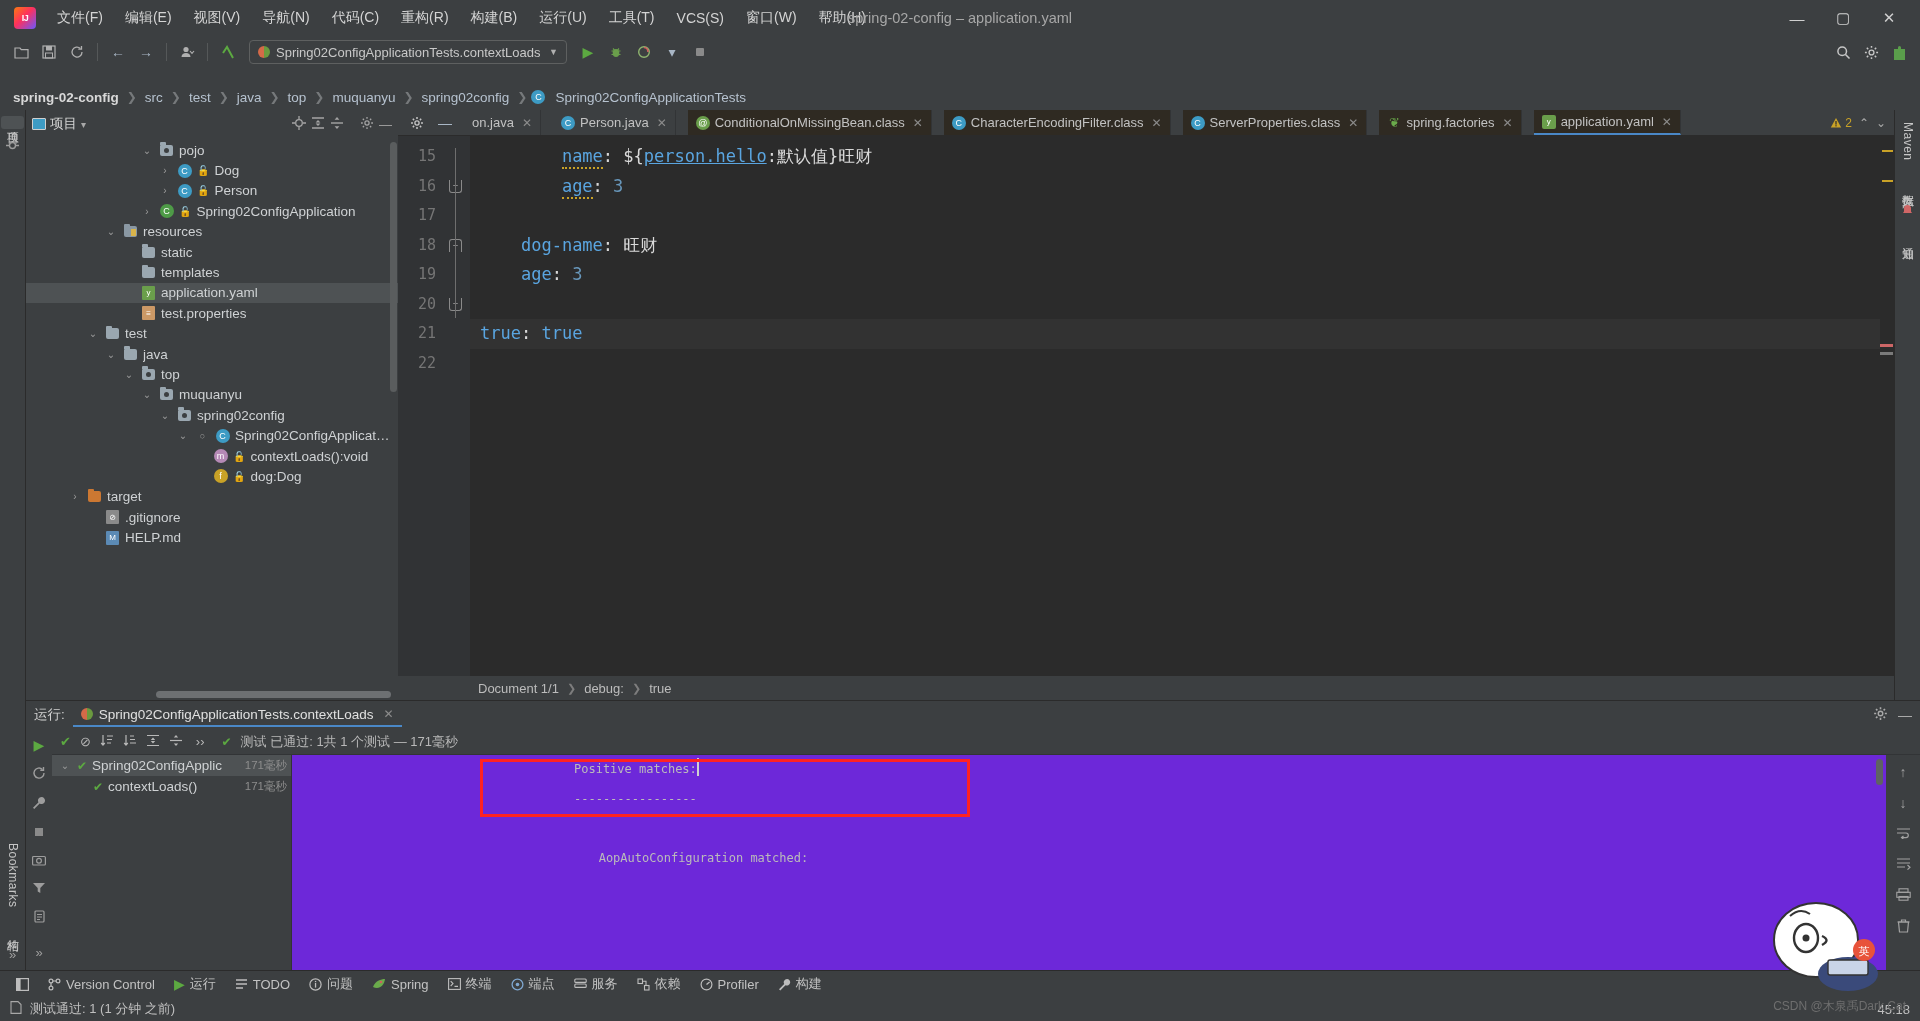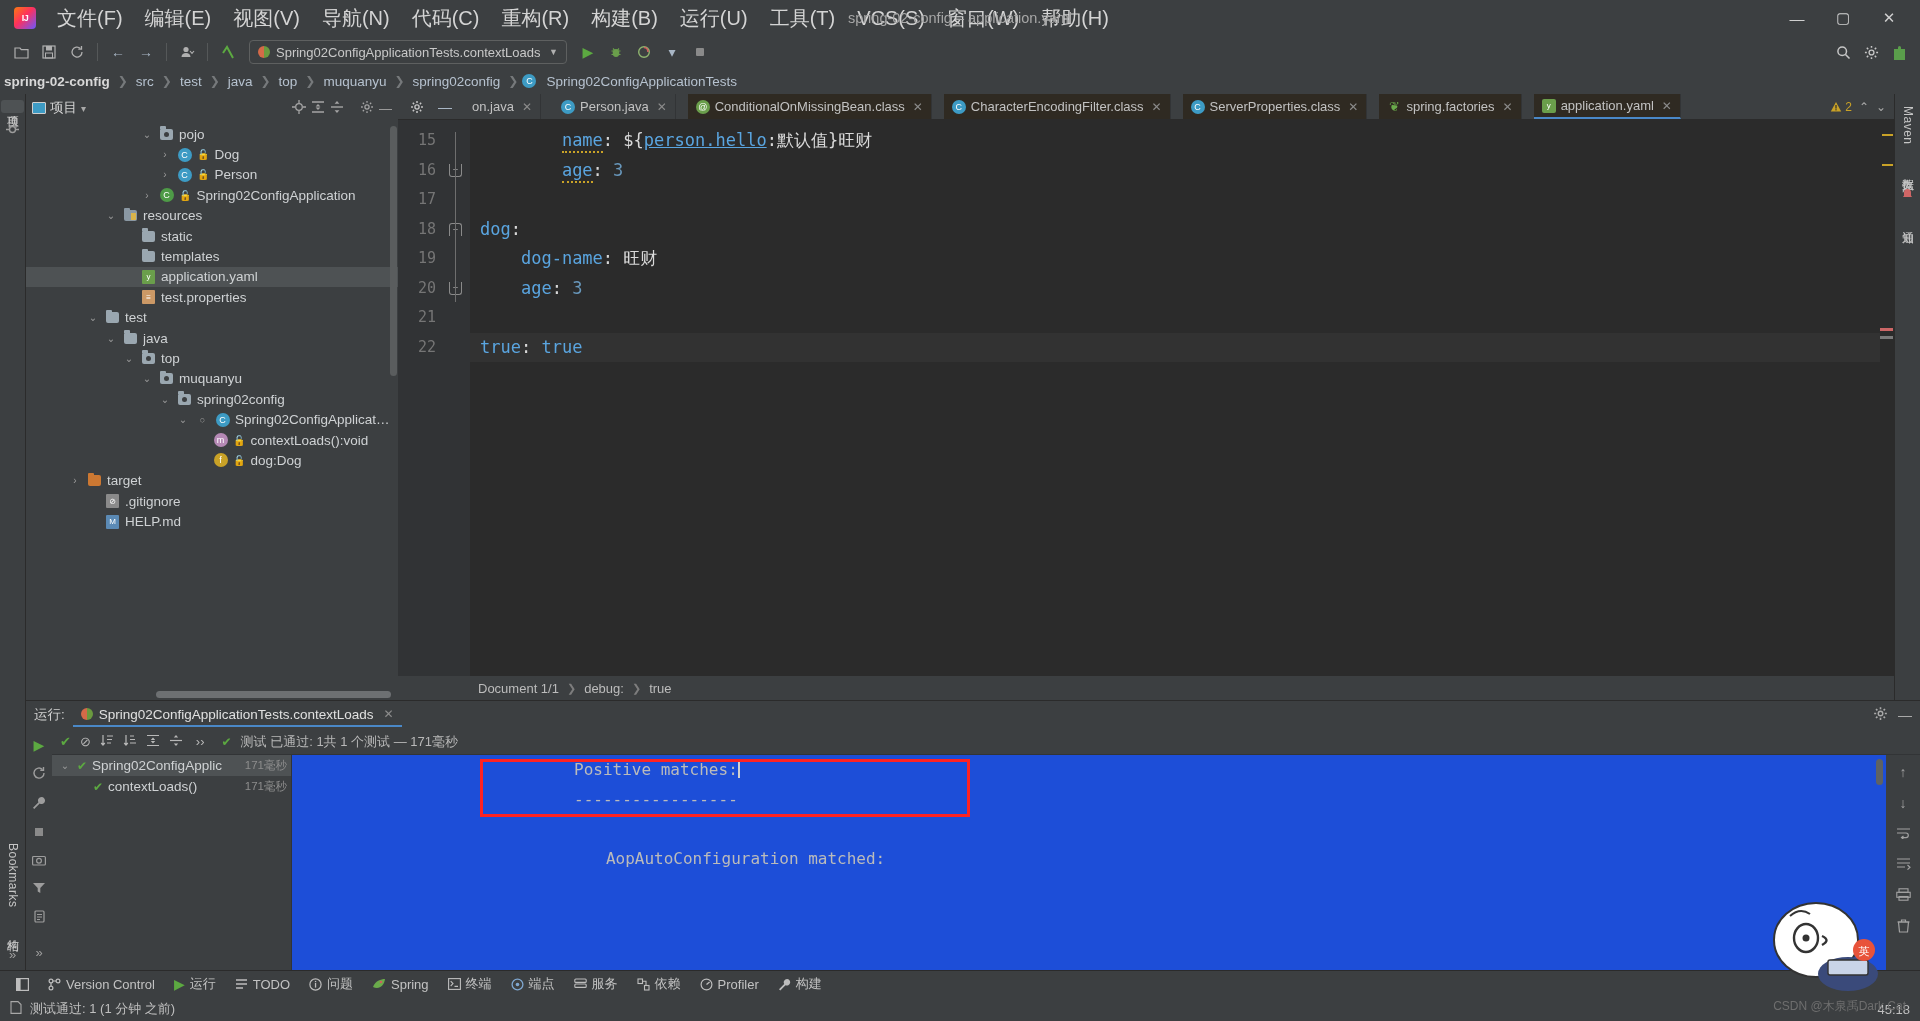--- a/index.html
+++ b/index.html
@@ -26,21 +26,21 @@
     background: linear-gradient(135deg,#f97a12 0%,#fe315d 45%,#6b57ff 100%);
     position: relative; flex: 0 0 22px;
   }
   .ij-logo:after {
     content: "IJ"; position: absolute; inset: 0;
     color: #fff; font-size: 9px; font-weight: bold;
     display: flex; align-items: center; justify-content: center;
     letter-spacing: -0.5px;
   }
   .menu-item {
-    padding: 4px 11px; font-size: 20px; color: #d4d4d4;
+    padding: 4px 11px; font-size: 14px; color: #d4d4d4;
     white-space: nowrap; cursor: default;
   }
   .win-title {
     position: absolute; left: 0; right: 0; text-align: center;
     font-size: 14.5px; color: #a7a7a7; pointer-events: none;
   }
   .win-btns { margin-left: auto; display: flex; align-items: center; z-index: 3; }
   .win-btn {
     width: 46px; height: 30px; display: flex; align-items: center; justify-content: center;
     color: #d0d0d0; font-size: 15px; cursor: default;
@@ -71,21 +71,21 @@
     background:#6b9a3f; border-radius: 0 6px 6px 0;
   }
   .caret { font-size: 9px; color: #b0b0b0; margin-left: auto; }
   .play-ico { color: #5ca941; font-size: 14px; }
   .bug-ico { color: #7aab54; font-size: 13px; }
   .tb-right { margin-left: auto; display: flex; align-items: center; gap: 2px; }
 
   
   .breadcrumb {
     height: 26px; flex: 0 0 26px; background: #3c3f41;
-    display: flex; align-items: center; padding: 0 0; gap: 2px; font-size: 13.5px;
+    display: flex; align-items: center; padding: 0 9px; gap: 2px; font-size: 13.5px; margin-top: 16px;
   }
   .bc-item { color: #b6c2cf; padding: 1px 4px; white-space: nowrap; }
   .bc-item.first { color: #d8d8d8; font-weight: bold; }
   .bc-sep { color: #76797b; font-size: 12px; padding: 0 2px; }
   .bc-cls {
     display: inline-flex; align-items: center; justify-content: center;
     width: 14px; height: 14px; border-radius: 50%;
     background: #3d9bc4; color: #fff; font-size: 9px; margin-right: 4px; flex: 0 0 14px;
   }
 
@@ -255,22 +255,22 @@
     height: 26px; flex: 0 0 26px; display: flex; align-items: center; gap: 9px;
     padding: 0 8px; font-size: 13px; color: #b8b8b8; border-bottom: 1px solid #323436;
   }
   .tt-ok { color: #5ca941; }
   .tree-tests { width: 240px; flex: 0 0 240px; background: #3c3f41; border-right: 1px solid #323436; position: relative; }
   .ttrow { display: flex; align-items: center; height: 21px; gap: 5px; font-size: 13.5px; color: #cfd2d4; padding-right: 4px; white-space: nowrap; }
   .ttrow.sel { background: #4e5254; }
   .ms { margin-left: auto; color: #8d8d8d; font-size: 11.5px; }
   .check { color: #5ca941; font-size: 12px; }
   .console {
-    flex: 1; background: #1d4ed8; position: relative; overflow: hidden;
-    font-family: "DejaVu Sans Mono", monospace; font-size: 16px; color: #bbbbbb;
+    flex: 1; background: #6d28d9; position: relative; overflow: hidden;
+    font-family: "DejaVu Sans Mono", monospace; font-size: 12px; color: #bbbbbb;
   }
   .conline { height: 29.5px; line-height: 29.5px; white-space: pre; padding-left: 130px; }
   .redbox {
     position: absolute; left: 188px; top: 4px; width: 490px; height: 58px;
     border: 3px solid #ff2222; pointer-events: none;
   }
   .con-scroll {
     position: absolute; right: 3px; top: 4px; width: 7px; height: 26px; background: #5f6263; border-radius: 4px;
   }
   .con-right {
@@ -709,21 +709,20 @@
                 <div class="gline">19</div>
                 <div class="gline">20<span class="fold bot">−</span></div>
                 <div class="gline">21</div>
                 <div class="gline">22</div>
                 <div class="foldline" style="top: 12px; height: 170px;"></div>
               </div>
             <div class="code" id="code">
                 <div class="cline">&nbsp;&nbsp;&nbsp;&nbsp;&nbsp;&nbsp;&nbsp;&nbsp;<span class="k-key squiggle">name</span><span class="k-txt">:</span><span class="k-txt">&nbsp;</span><span class="k-txt">${</span><span class="k-var">person.hello</span><span class="k-txt">:默认值}旺财</span></div>
                 <div class="cline">&nbsp;&nbsp;&nbsp;&nbsp;&nbsp;&nbsp;&nbsp;&nbsp;<span class="k-key squiggle">age</span><span class="k-txt">:</span><span class="k-txt">&nbsp;</span><span class="k-num">3</span></div>
                 <div class="cline">&nbsp;</div>
-                <div class="cline"><span class="k-key">dog</span><span class="k-txt">:</span></div>
                 <div class="cline">&nbsp;&nbsp;&nbsp;&nbsp;<span class="k-key">dog-name</span><span class="k-txt">:</span><span class="k-txt">&nbsp;旺财</span></div>
                 <div class="cline">&nbsp;&nbsp;&nbsp;&nbsp;<span class="k-key">age</span><span class="k-txt">:</span><span class="k-txt">&nbsp;</span><span class="k-num">3</span></div>
                 <div class="cline">&nbsp;</div>
                 <div class="cline curr"><span class="k-key">true</span><span class="k-txt">:</span><span class="k-txt">&nbsp;</span><span class="k-bool">true</span></div>
               </div>
             <div class="editor-rightbar">
               <div class="marker" style="top:14px"></div>
               <div class="marker" style="top:44px"></div>
               <div class="marker red" style="top:208px;width:13px;height:3px"></div>
               <div class="marker" style="top:216px;width:13px;height:3px;background:#7a7a7a"></div>

